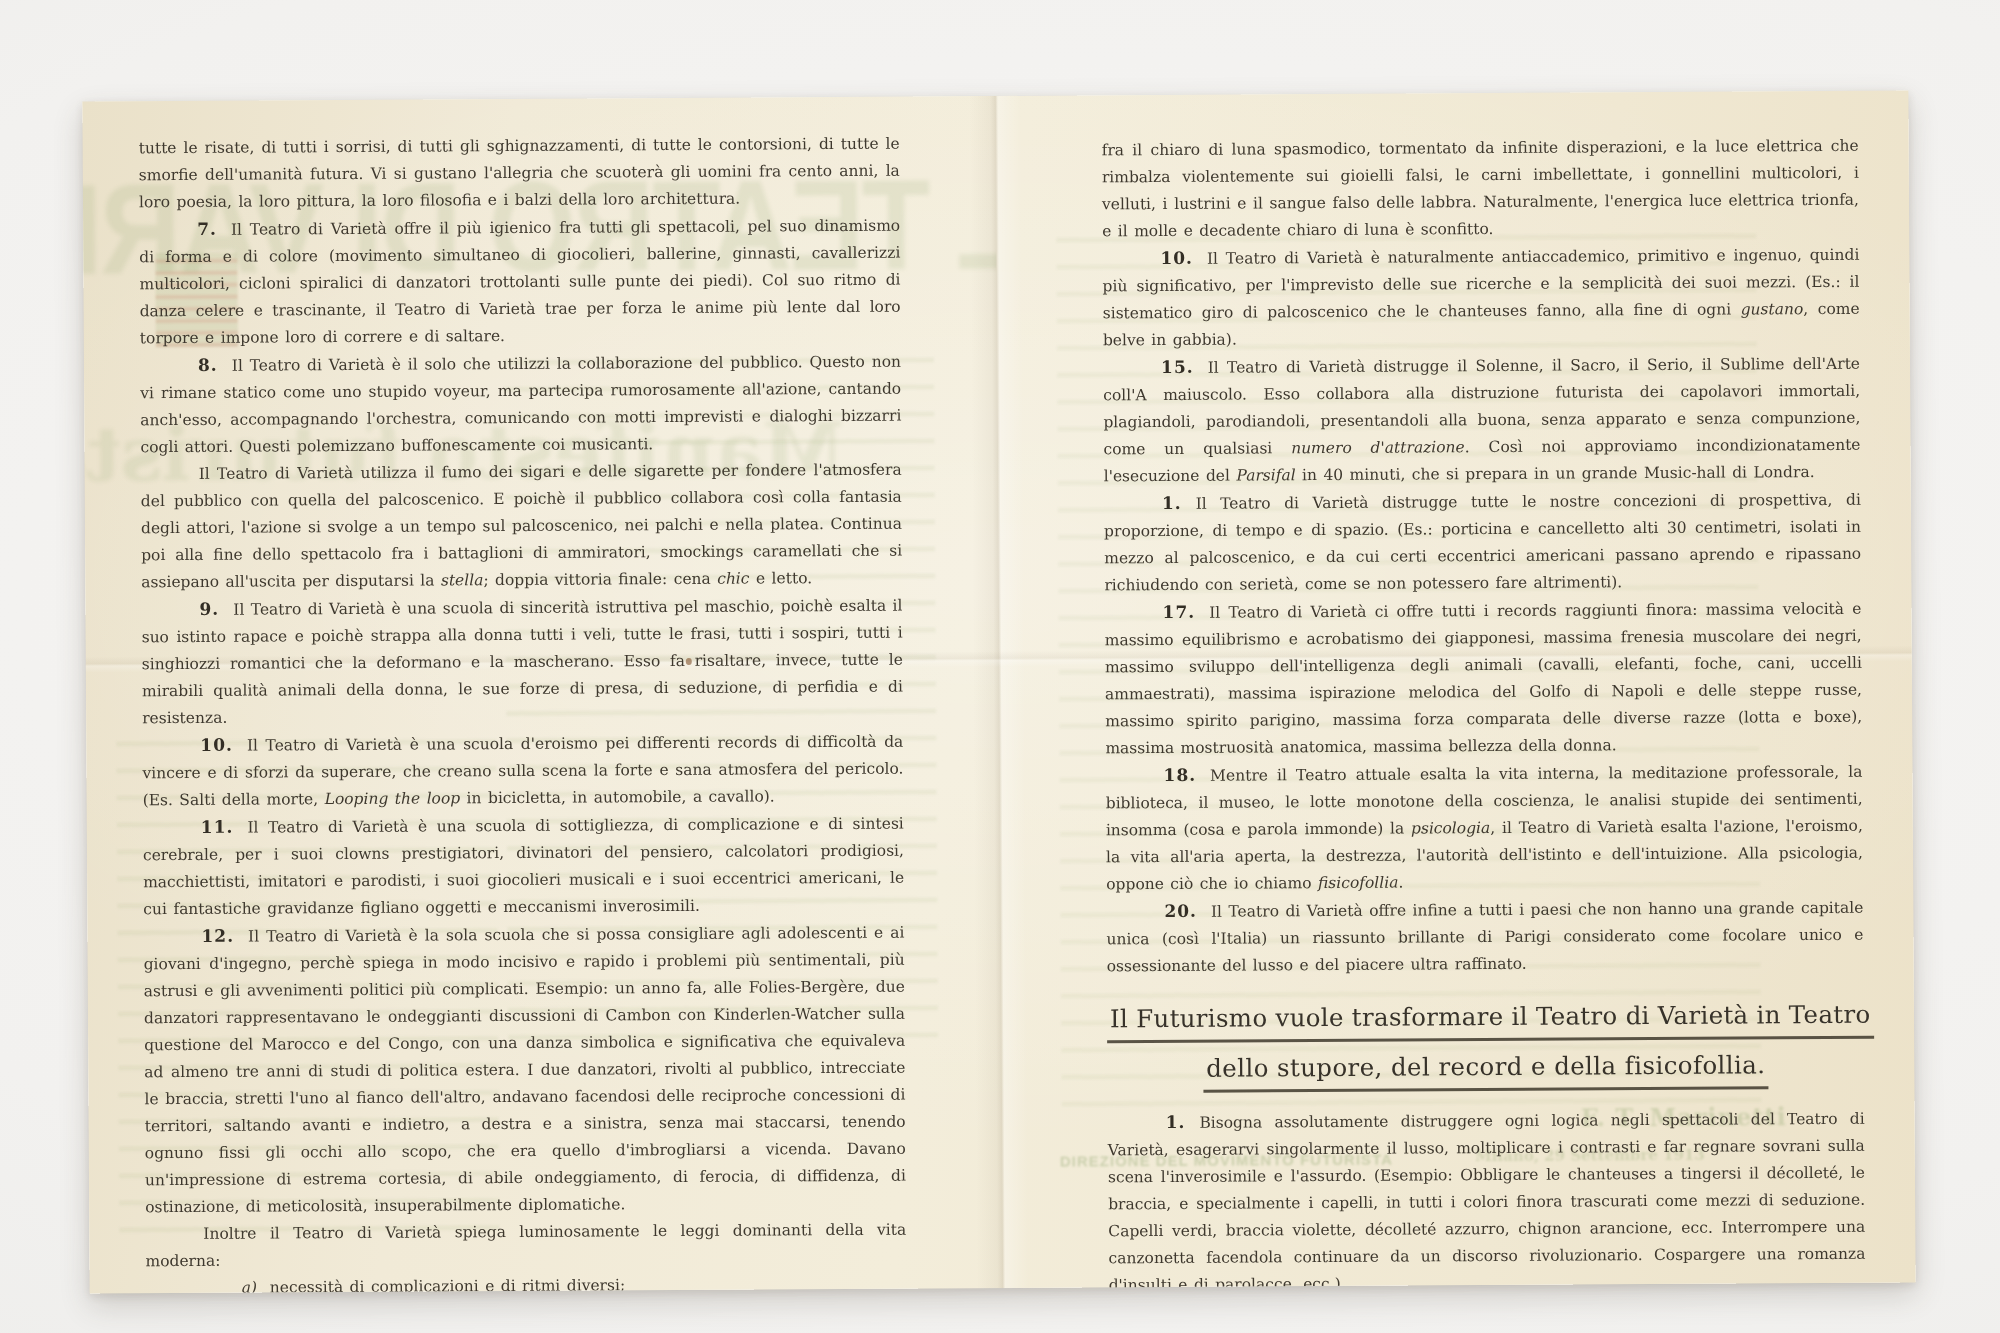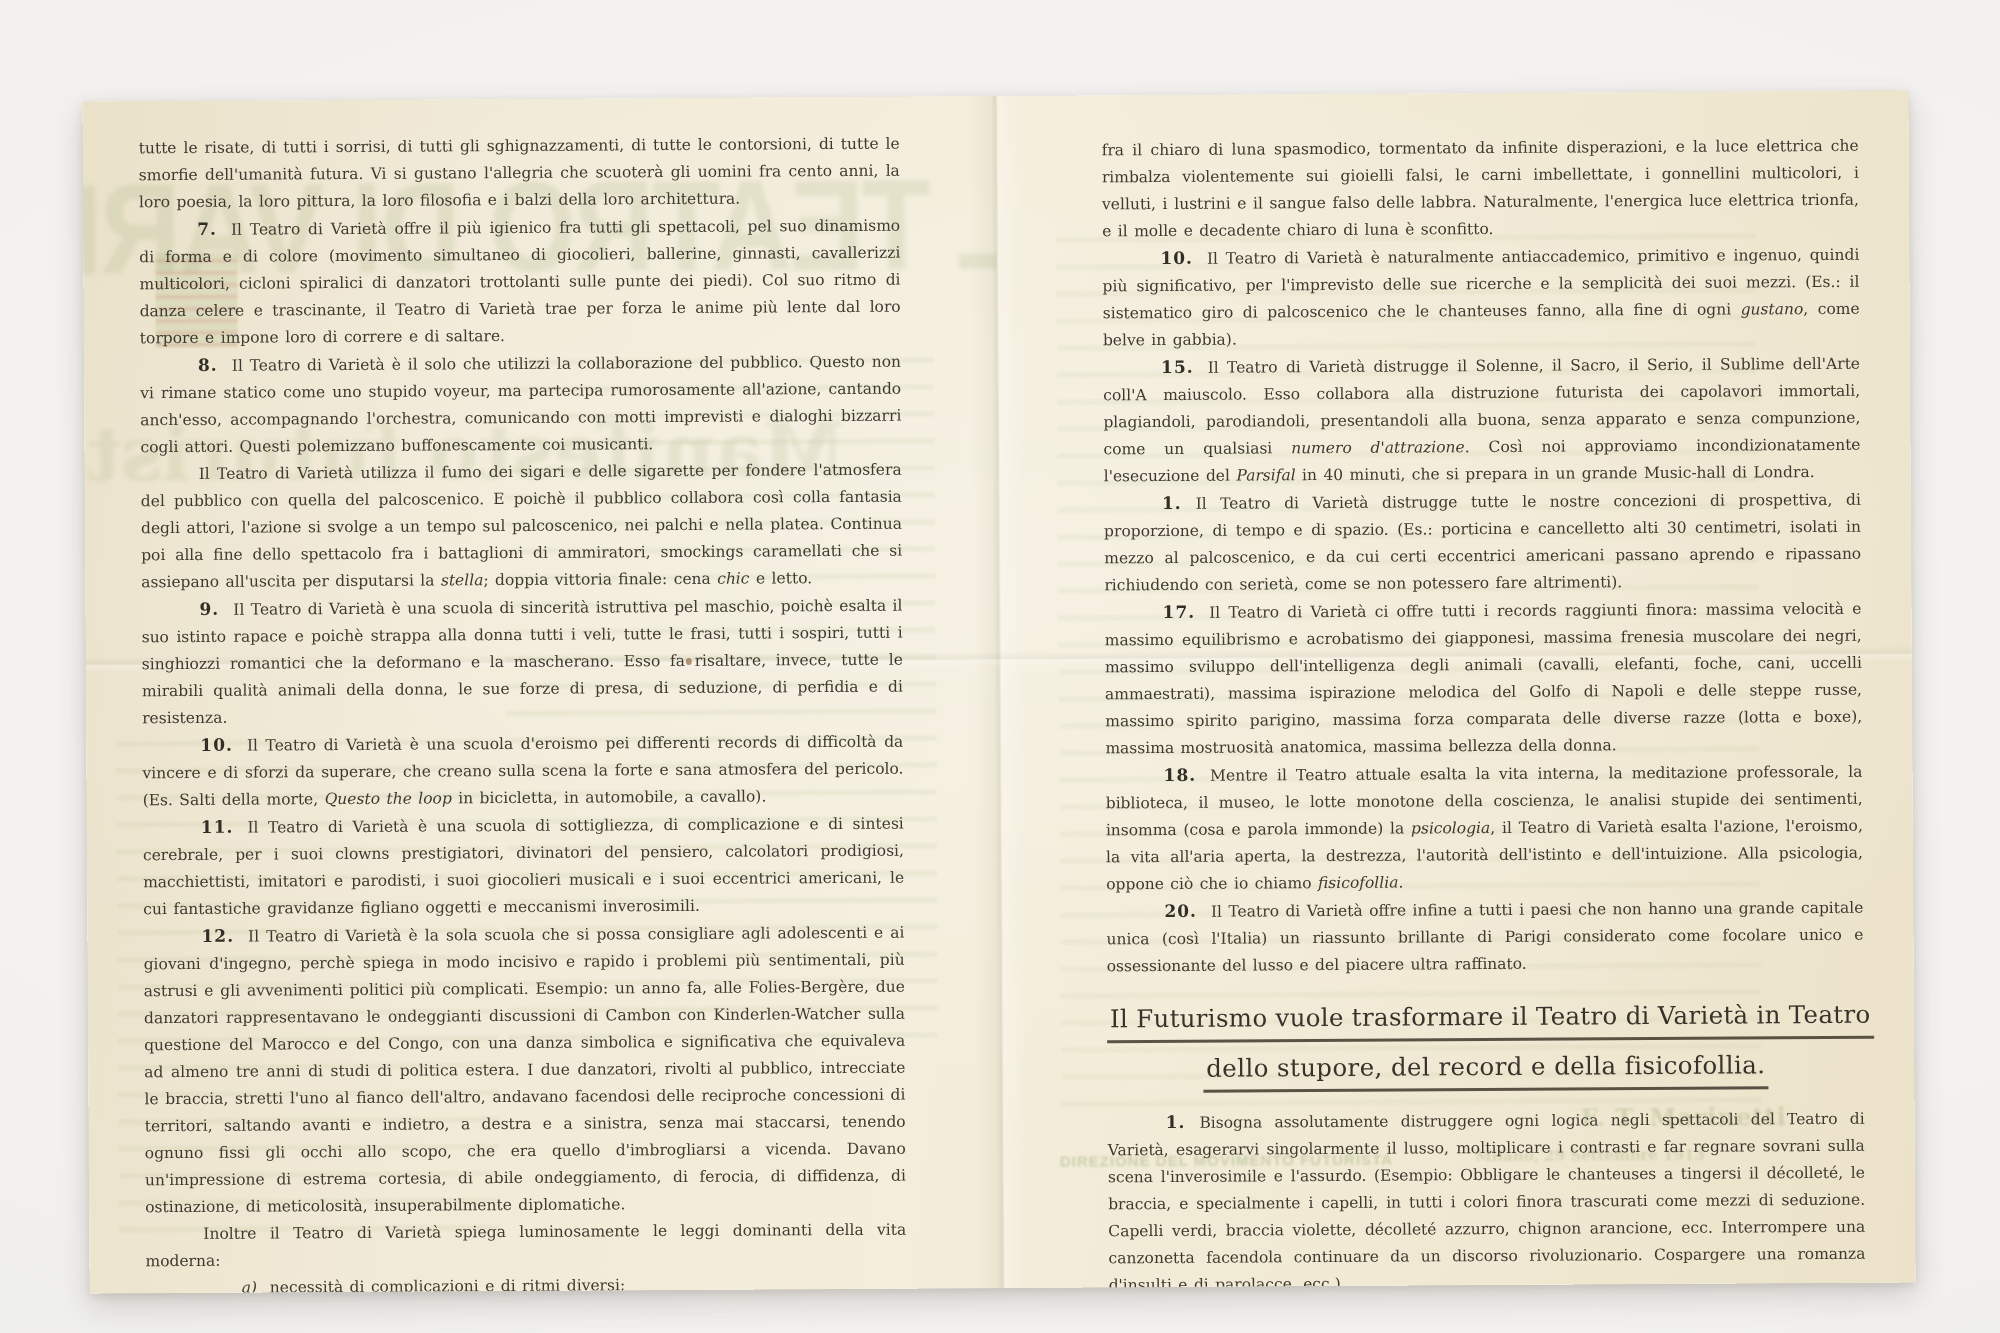--- a/index.html
+++ b/index.html
@@ -114,21 +114,21 @@
       <div class="ghost g-subtitle">Manifesto futurista</div>
       <div class="ghost g-box"></div>
       <div class="ghost g-lines gl-a"></div>
       <div class="ghost g-lines gl-b"></div>
       <div class="text-col" id="col-left">
           <p class="para flush"><span>tutte le risate, di tutti i sorrisi, di tutti gli sghignazzamenti, di tutte le contorsioni, di tutte le smorfie dell'umanità futura. Vi si gustano l'allegria che scuoterà gli uomini fra cento anni, la loro poesia, la loro pittura, la loro filosofia e i balzi della loro architettura.</span></p>
           <p class="para"><b class="pnum">7.</b><span>Il Teatro di Varietà offre il più igienico fra tutti gli spettacoli, pel suo dinamismo di forma e di colore (movimento simultaneo di giocolieri, ballerine, ginnasti, cavallerizzi multicolori, cicloni spiralici di danzatori trottolanti sulle punte dei piedi). Col suo ritmo di danza celere e trascinante, il Teatro di Varietà trae per forza le anime più lente dal loro torpore e impone loro di correre e di saltare.</span></p>
           <p class="para"><b class="pnum">8.</b><span>Il Teatro di Varietà è il solo che utilizzi la collaborazione del pubblico. Questo non vi rimane statico come uno stupido voyeur, ma partecipa rumorosamente all'azione, cantando anch'esso, accompagnando l'orchestra, comunicando con motti imprevisti e dialoghi bizzarri cogli attori. Questi polemizzano buffonescamente coi musicanti.</span></p>
           <p class="para"><span>Il Teatro di Varietà utilizza il fumo dei sigari e delle sigarette per fondere l'atmosfera del pubblico con quella del palcoscenico. E poichè il pubblico collabora così colla fantasia degli attori, l'azione si svolge a un tempo sul palcoscenico, nei palchi e nella platea. Continua poi alla fine dello spettacolo fra i battaglioni di ammiratori, smockings caramellati che si assiepano all'uscita per disputarsi la <i>stella</i>; doppia vittoria finale: cena <i>chic</i> e letto.</span></p>
           <p class="para"><b class="pnum">9.</b><span>Il Teatro di Varietà è una scuola di sincerità istruttiva pel maschio, poichè esalta il suo istinto rapace e poichè strappa alla donna tutti i veli, tutte le frasi, tutti i sospiri, tutti i singhiozzi romantici che la deformano e la mascherano. Esso fa risaltare, invece, tutte le mirabili qualità animali della donna, le sue forze di presa, di seduzione, di perfidia e di resistenza.</span></p>
-          <p class="para"><b class="pnum">10.</b><span>Il Teatro di Varietà è una scuola d'eroismo pei differenti records di difficoltà da vincere e di sforzi da superare, che creano sulla scena la forte e sana atmosfera del pericolo. (Es. Salti della morte, <i>Questo the loop</i> in bicicletta, in automobile, a cavallo).</span></p>
+          <p class="para"><b class="pnum">10.</b><span>Il Teatro di Varietà è una scuola d'eroismo pei differenti records di difficoltà da vincere e di sforzi da superare, che creano sulla scena la forte e sana atmosfera del pericolo. (Es. Salti della morte, <i>Looping the loop</i> in bicicletta, in automobile, a cavallo).</span></p>
           <p class="para"><b class="pnum">11.</b><span>Il Teatro di Varietà è una scuola di sottigliezza, di complicazione e di sintesi cerebrale, per i suoi clowns prestigiatori, divinatori del pensiero, calcolatori prodigiosi, macchiettisti, imitatori e parodisti, i suoi giocolieri musicali e i suoi eccentrici americani, le cui fantastiche gravidanze figliano oggetti e meccanismi inverosimili.</span></p>
           <p class="para"><b class="pnum">12.</b><span>Il Teatro di Varietà è la sola scuola che si possa consigliare agli adolescenti e ai giovani d'ingegno, perchè spiega in modo incisivo e rapido i problemi più sentimentali, più astrusi e gli avvenimenti politici più complicati. Esempio: un anno fa, alle Folies-Bergère, due danzatori rappresentavano le ondeggianti discussioni di Cambon con Kinderlen-Watcher sulla questione del Marocco e del Congo, con una danza simbolica e significativa che equivaleva ad almeno tre anni di studi di politica estera. I due danzatori, rivolti al pubblico, intrecciate le braccia, stretti l'uno al fianco dell'altro, andavano facendosi delle reciproche concessioni di territori, saltando avanti e indietro, a destra e a sinistra, senza mai staccarsi, tenendo ognuno fissi gli occhi allo scopo, che era quello d'imbrogliarsi a vicenda. Davano un'impressione di estrema cortesia, di abile ondeggiamento, di ferocia, di diffidenza, di ostinazione, di meticolosità, insuperabilmente diplomatiche.</span></p>
           <p class="para"><span>Inoltre il Teatro di Varietà spiega luminosamente le leggi dominanti della vita moderna:</span></p>
           <p class="para list"><span><i>a)</i>&nbsp;&nbsp;necessità di complicazioni e di ritmi diversi;</span></p>
         </div>
       <div class="speck" style="left:600px;top:560px;"></div>
     </section>
 
     <section class="page page-right" lang="it">
       <div class="ghost g-lines gl-c"></div>

